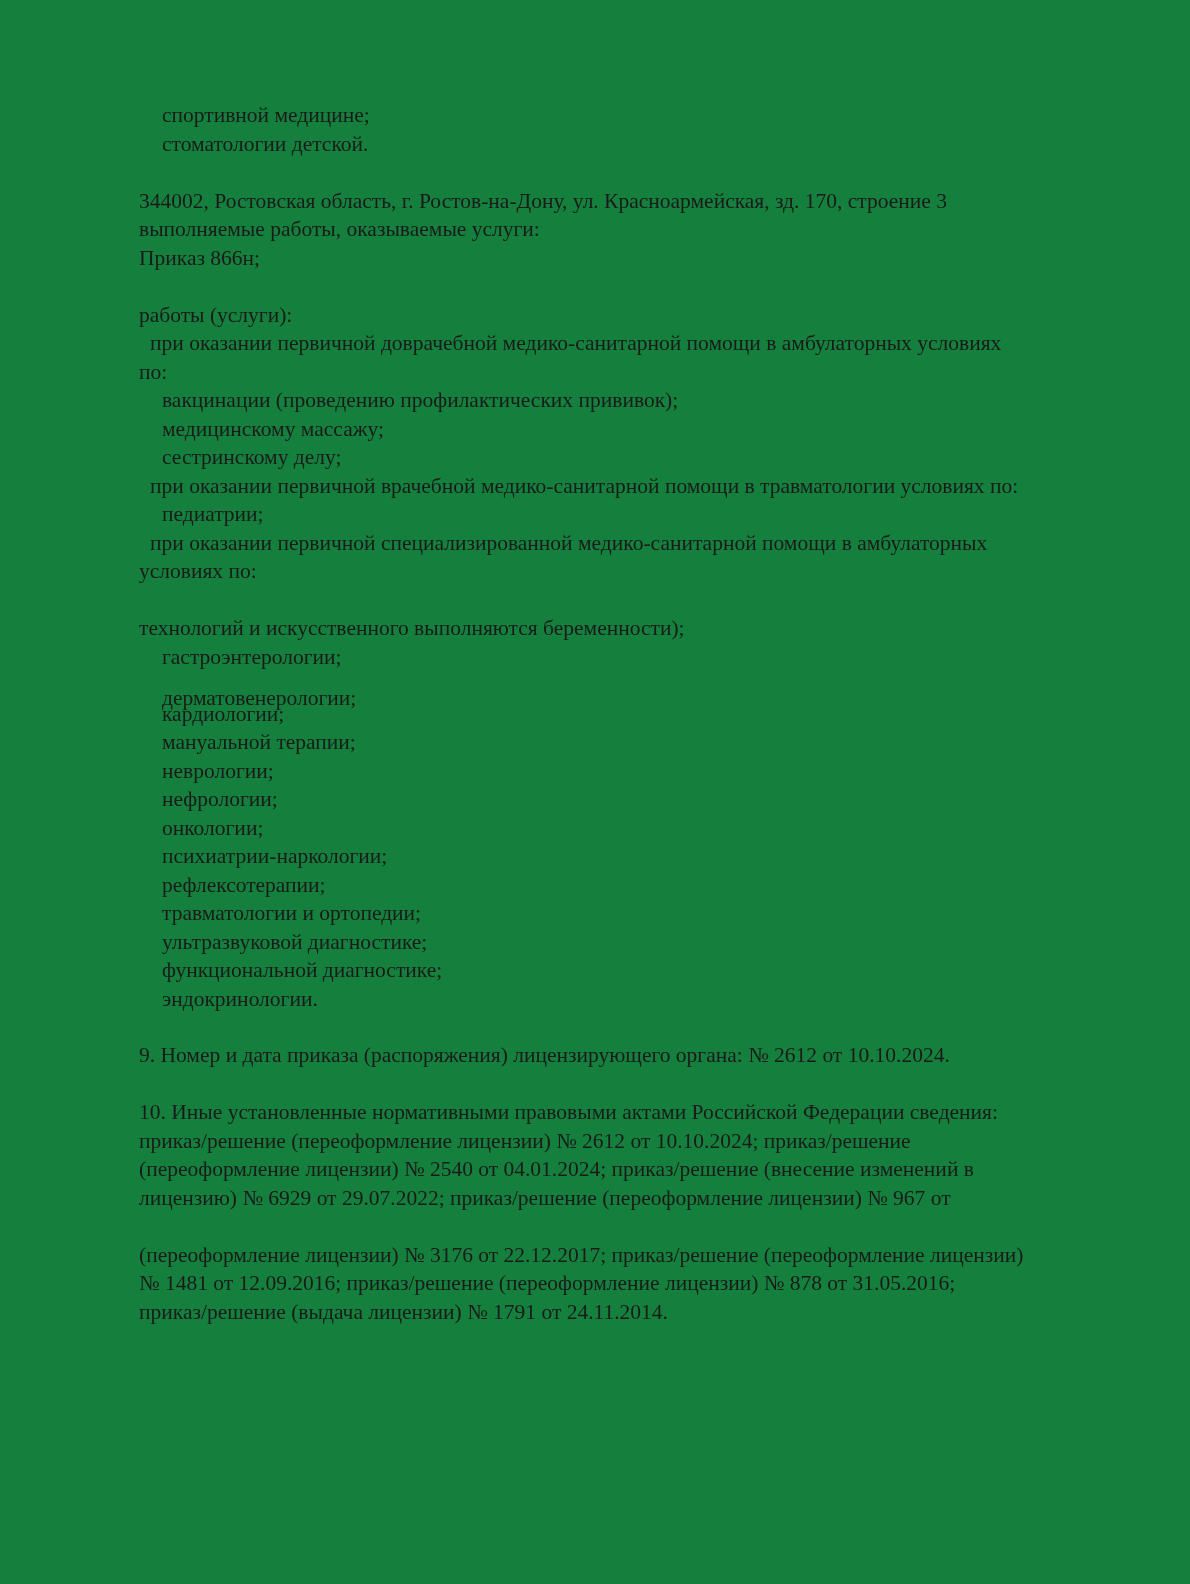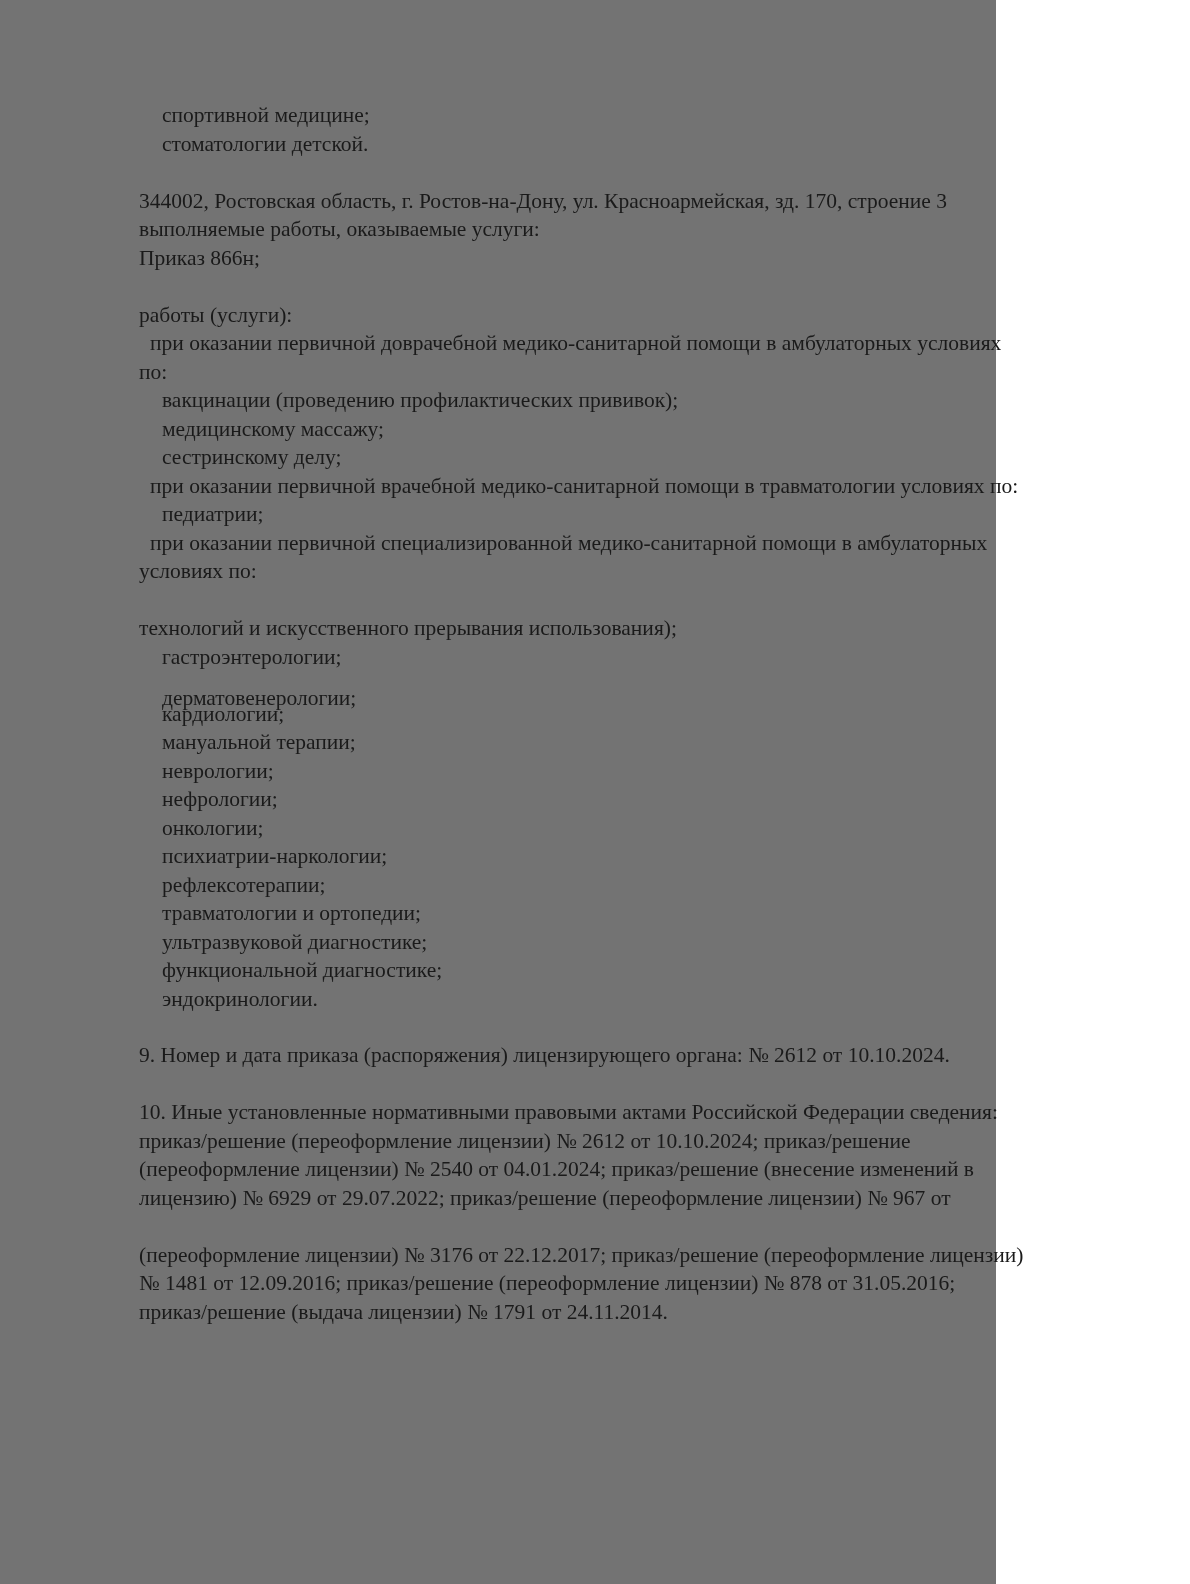--- a/index.html
+++ b/index.html
@@ -1,19 +1,19 @@
 <!DOCTYPE html>
 <html><head>
 <meta charset="utf-8">
 <style>
   html, body { margin: 0; padding: 0; background: #ffffff; }
   body { width: 1190px; height: 1584px; position: relative; overflow: hidden; }
   .page {
-    position: absolute; left: 0; top: 0; width: 996px; height: 1584px;
-    background: #737373; color: #1a1a1a;
+    position: absolute; left: 0; top: 0; width: 1190px; height: 1584px;
+    background: #15803d; color: #1a1a1a;
     font-family: "Liberation Serif", "DejaVu Serif", serif;
     font-size: 21.5px;
     text-align: right;
   }
   .ln { position: absolute; left: 139px; white-space: nowrap; line-height: 28px; }
   .i1 { left: 150px; }
   .i2 { left: 162px; }
 </style>
 </head>
 <body>
@@ -31,21 +31,21 @@
   <div class="ln" style="top:358px">по:</div>
   <div class="ln i2" style="top:386px">вакцинации (проведению профилактических прививок);</div>
   <div class="ln i2" style="top:415px">медицинскому массажу;</div>
   <div class="ln i2" style="top:443px">сестринскому делу;</div>
 
   <div class="ln i1" style="top:472px">при оказании первичной врачебной медико-санитарной помощи в травматологии условиях по:</div>
   <div class="ln i2" style="top:500px">педиатрии;</div>
 
   <div class="ln i1" style="top:529px">при оказании первичной специализированной медико-санитарной помощи в амбулаторных</div>
   <div class="ln" style="top:557px">условиях по:</div>
-  <div class="ln" style="top:614px">технологий и искусственного прерывания использования);</div>
+  <div class="ln" style="top:614px">технологий и искусственного выполняются беременности);</div>
   <div class="ln i2" style="top:643px">гастроэнтерологии;</div>
   <div class="ln i2" style="top:684px">дерматовенерологии;</div>
   <div class="ln i2" style="top:700px">кардиологии;</div>
   <div class="ln i2" style="top:728px">мануальной терапии;</div>
   <div class="ln i2" style="top:757px">неврологии;</div>
   <div class="ln i2" style="top:785px">нефрологии;</div>
   <div class="ln i2" style="top:814px">онкологии;</div>
   <div class="ln i2" style="top:842px">психиатрии-наркологии;</div>
   <div class="ln i2" style="top:871px">рефлексотерапии;</div>
   <div class="ln i2" style="top:899px">травматологии и ортопедии;</div>

